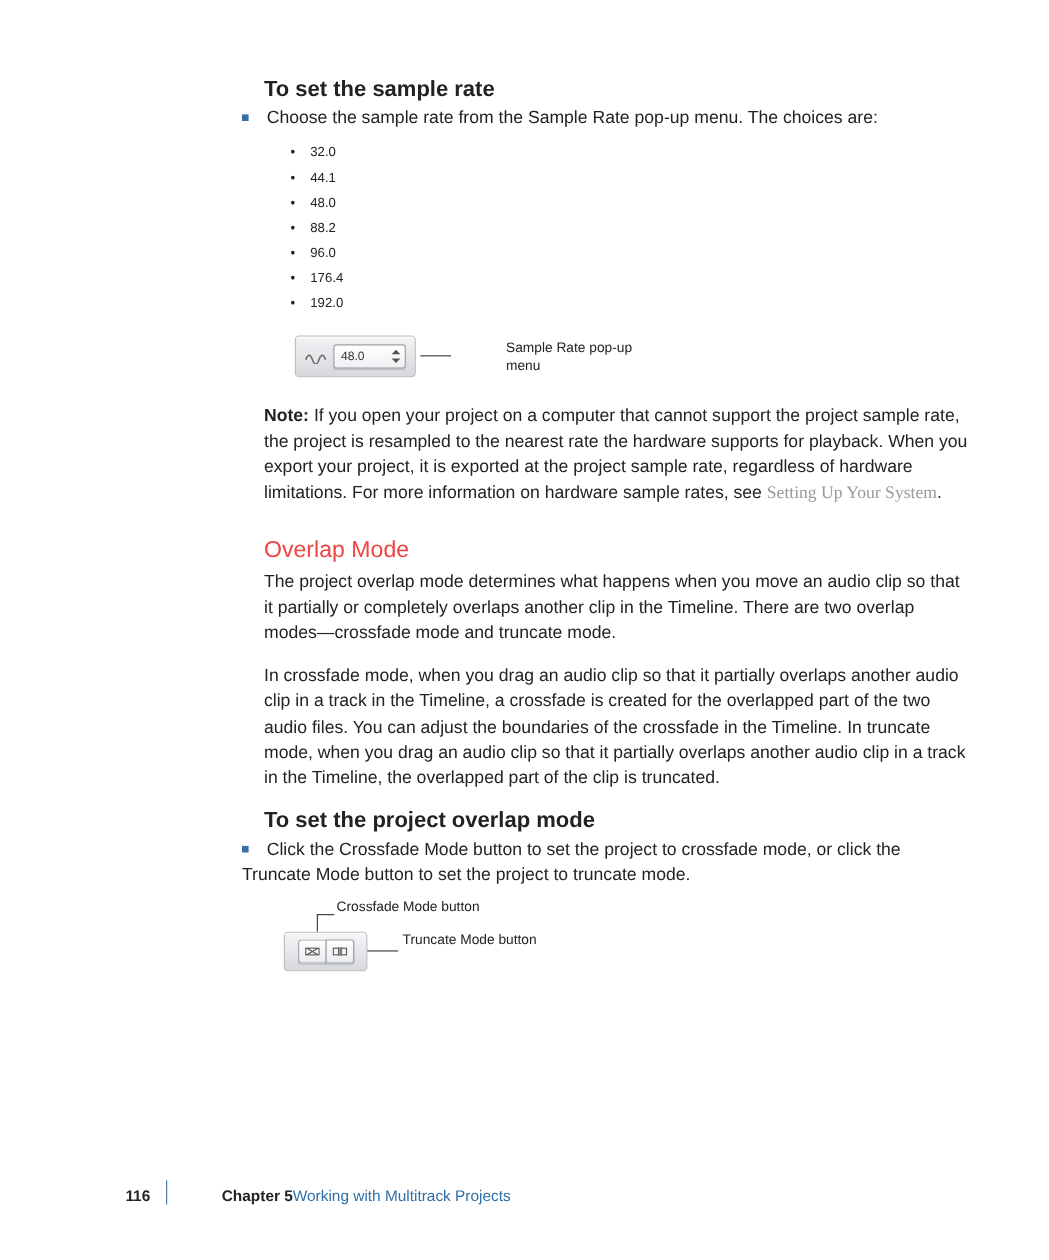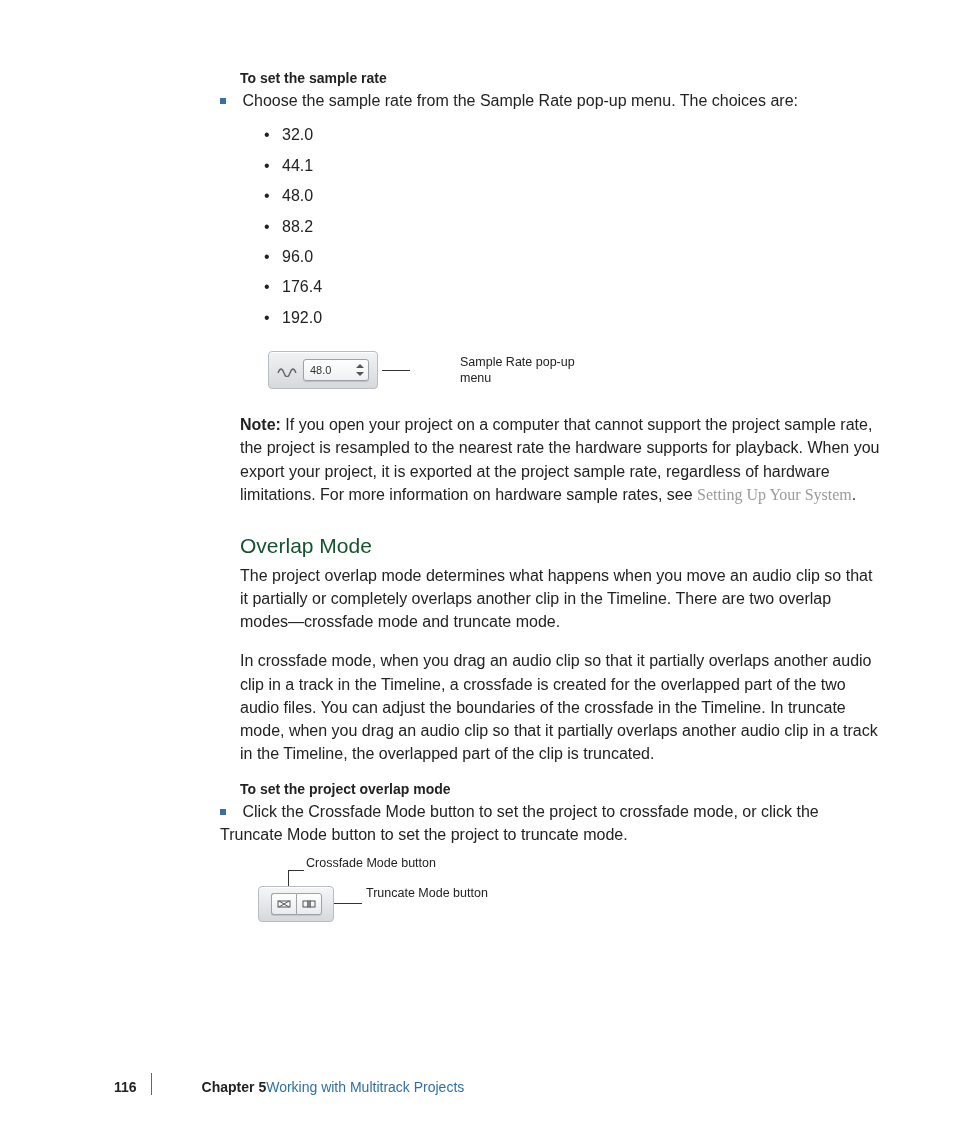--- a/index.html
+++ b/index.html
@@ -18,21 +18,21 @@
     height: 1145px;
   }
   .content {
     position: absolute;
     left: 240px;
     top: 70px;
     width: 640px;
   }
   .bold-heading {
     font-weight: 700;
-    font-size: 14px;
+    font-size: 20px;
     margin-bottom: 4px;
   }
   .body-text {
     font-size: 16px;
     line-height: 1.4;
   }
   .blue-bullet {
     display: inline-block;
     width: 6px;
     height: 6px;
@@ -43,21 +43,21 @@
     top: -1px;
   }
   .square-item {
     margin-left: -20px;
     margin-bottom: 8px;
   }
   .dot-list {
     margin: 8px 0 12px 24px;
   }
   .dot-item {
-    font-size: 16px;
+    font-size: 12px;
     line-height: 1.9;
   }
   .dot-item::before {
     content: "•";
     display: inline-block;
     width: 18px;
     color: #222;
   }
   .figure1 {
     margin: 18px 0 24px 28px;
@@ -114,21 +114,21 @@
     color: #222;
     width: 130px;
     margin-left: 44px;
   }
   .para {
     font-size: 16px;
     line-height: 1.45;
     margin-bottom: 16px;
   }
   .section-heading {
-    color: #14532d;
+    color: #ef4444;
     font-size: 21px;
     font-weight: 500;
     margin: 28px 0 6px 0;
   }
   .link-gray {
     color: #9a9a9a;
     font-family: Liberation Serif, serif;
   }
   .figure2 {
     margin: 10px 0 0 18px;

